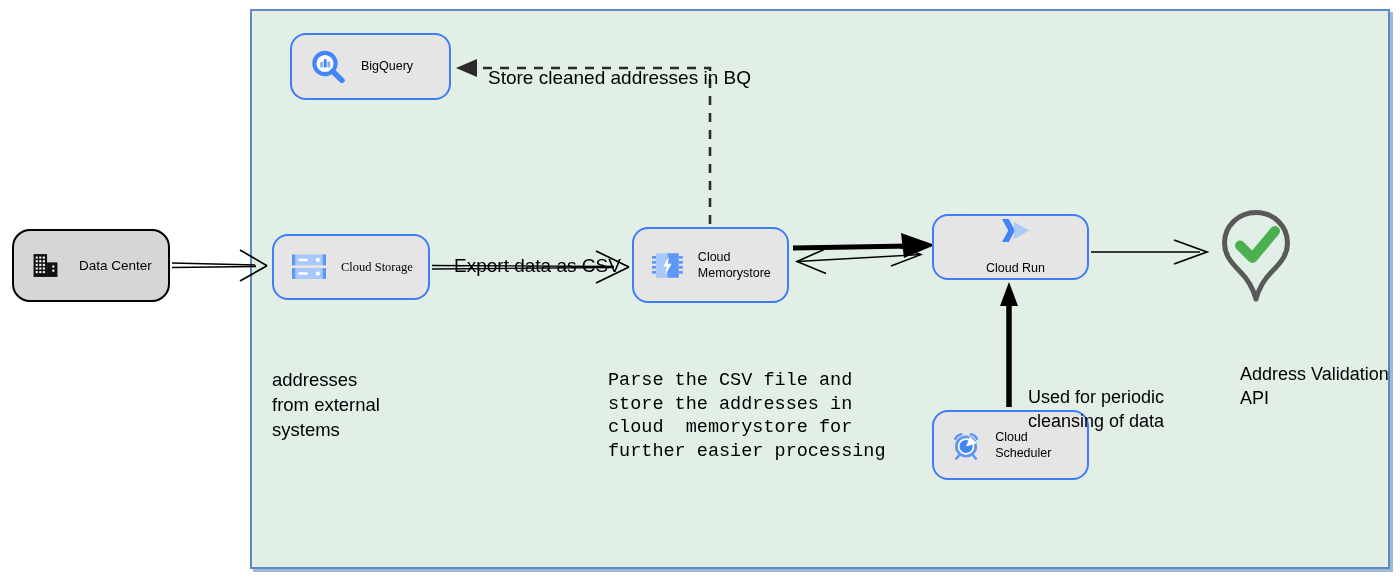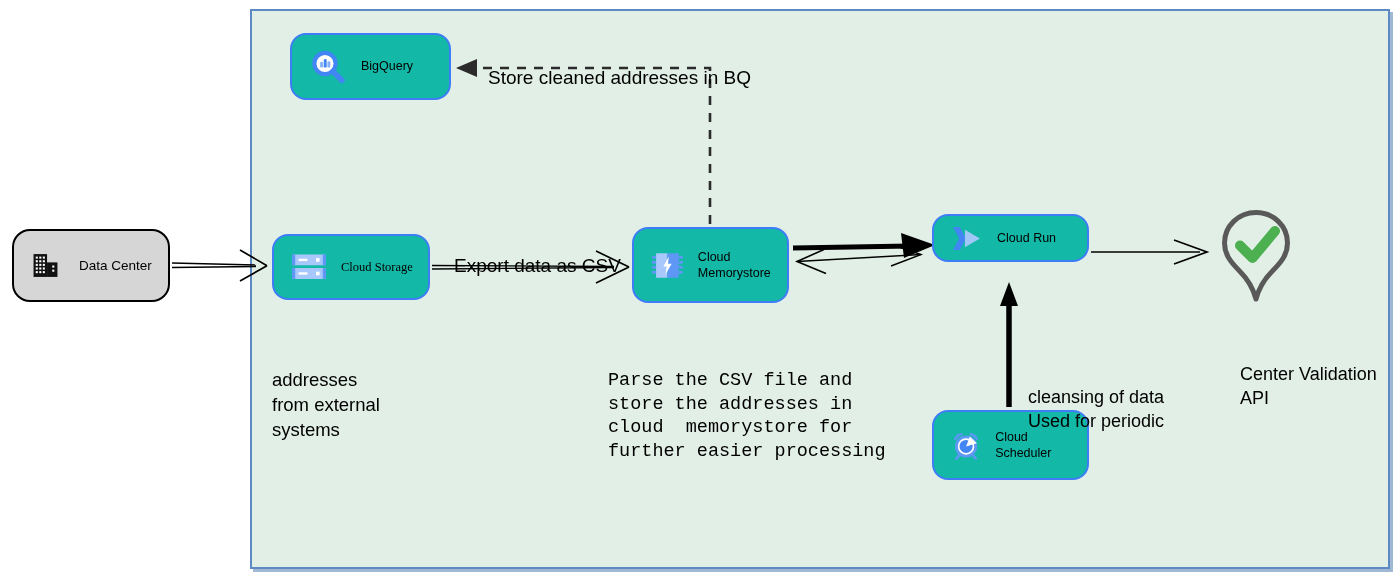--- a/index.html
+++ b/index.html
@@ -7,21 +7,21 @@
   .canvas{position:relative;width:1400px;height:580px;background:#fff;overflow:hidden;}
   .container-box{
     position:absolute;left:250px;top:9px;width:1140px;height:560px;box-sizing:border-box;
     background:var(--container-fill,#e2efe7);
     border:2px solid var(--container-border,#5d89c4);
     box-shadow:3px 3px 0 rgba(63,114,168,.5);
     z-index:0;
   }
   .connectors{position:absolute;left:0;top:0;z-index:1;pointer-events:none;}
   .node{
-    position:absolute;z-index:2;background:#14b8a6;box-sizing:border-box;
+    position:absolute;z-index:2;background:#e5e5e5;box-sizing:border-box;
     border:2px solid var(--node-border,#3e7df6);border-radius:16px;
     display:flex;align-items:center;gap:15px;padding:0 8px 0 18px;
   }
   .node-label{font-size:12.5px;color:#000;line-height:1.3;}
   .node-label.wrap{width:92px;}
   .dc{background:var(--datacenter-fill,#d6d6d6);border:2px solid #000;border-radius:18px;gap:20px;}
   .dc .node-label{font-size:13.5px;}
   .ann{position:absolute;z-index:2;color:#000;margin-top:36px;}
   .ann span{display:block;white-space:pre;}
   .ann-title{font-size:19px;}
@@ -149,21 +149,21 @@
         <rect x="29.5" y="15.5" width="4.5" height="3"></rect>
           <rect x="29.5" y="21" width="4.5" height="3"></rect>
       </g>
       <rect x="4.5" y="1.5" width="12.5" height="27" style="fill:var(--blue-light,#a8c7fa)"></rect>
       <rect x="17" y="1.5" width="12.5" height="27" style="fill:var(--blue-medium,#5e97f6)"></rect>
       <polygon points="18.5,5 12.5,16 16.2,16 14.8,24.8 21.7,13 17.7,13" fill="#fff"></polygon>
     </svg>
     <span class="node-label wrap">Cloud Memorystore</span>
   </div>
 
-  <div class="node" style="left:932px;top:214px;width:157px;height:48px;">
+  <div class="node" style="left:932px;top:214px;width:157px;height:66px;flex-direction:column;">
     <svg width="30" height="29" viewBox="0 0 28 28">
       <polygon points="0.5,3 7,3 13,14 7,25 0.5,25 6.5,14" style="fill:var(--accent-blue,#4285f4)"></polygon>
       <polygon points="12,5.5 26.5,14 12,22.5" style="fill:var(--blue-light,#a8c7fa)" opacity="0.95"></polygon>
     </svg>
     <span class="node-label">Cloud Run</span>
   </div>
 
   <div class="node" style="left:932px;top:410px;width:157px;height:70px;">
     <svg width="31" height="31" viewBox="0 0 30 30">
       <path d="M3.5 8 A 8.5 8.5 0 0 1 10 3" fill="none" style="stroke:var(--blue-medium,#5e97f6)" stroke-width="2.6" stroke-linecap="round"></path>
@@ -177,21 +177,21 @@
     <span class="node-label">Cloud Scheduler</span>
   </div>
 
   <div class="pin" style="left:1221px;top:209px;">
     <svg width="70" height="97" viewBox="0 0 70 96">
       <path d="M35 3 C17.5 3 3.5 16.5 3.5 33.5 C3.5 45.5 10.5 53.5 19 62 C26.5 69.5 31.5 76.5 35 89.5 C38.5 76.5 43.5 69.5 51 62 C59.5 53.5 66.5 45.5 66.5 33.5 C66.5 16.5 52.5 3 35 3 Z" fill="none" style="stroke:var(--pin-outline,#595959)" stroke-width="5" stroke-linejoin="round"></path>
       <path d="M19 36 L31.5 48.5 L54 21.5" fill="none" style="stroke:var(--check-green,#4caf50)" stroke-width="10" stroke-linecap="round" stroke-linejoin="round"></path>
     </svg>
   </div>
   <div class="ann ann-small" style="left:1240px;top:326px;">
-    <span>Center Validation</span>
+    <span>Address Validation</span>
     <span>API</span>
   </div>
 
   <div class="ann ann-title" style="left:488px;top:31px;">
     <span>Store cleaned addresses in BQ</span>
   </div>
 
   <div class="ann ann-title" style="left:454px;top:219px;">
     <span>Export data as CSV</span>
   </div>
@@ -203,17 +203,17 @@
   </div>
 
   <div class="ann ann-block" style="left:608px;top:333px;line-height:23.5px;font-family:Liberation Mono, monospace;">
     <span>Parse the CSV file and</span>
     <span>store the addresses in</span>
     <span>cloud  memorystore for</span>
     <span>further easier processing</span>
   </div>
 
   <div class="ann ann-small" style="left:1028px;top:349px;">
+    <span>Used for periodic</span>
     <span>cleansing of data</span>
-    <span>Used for periodic</span>
   </div>
 
 </div>
 
 </body></html>

